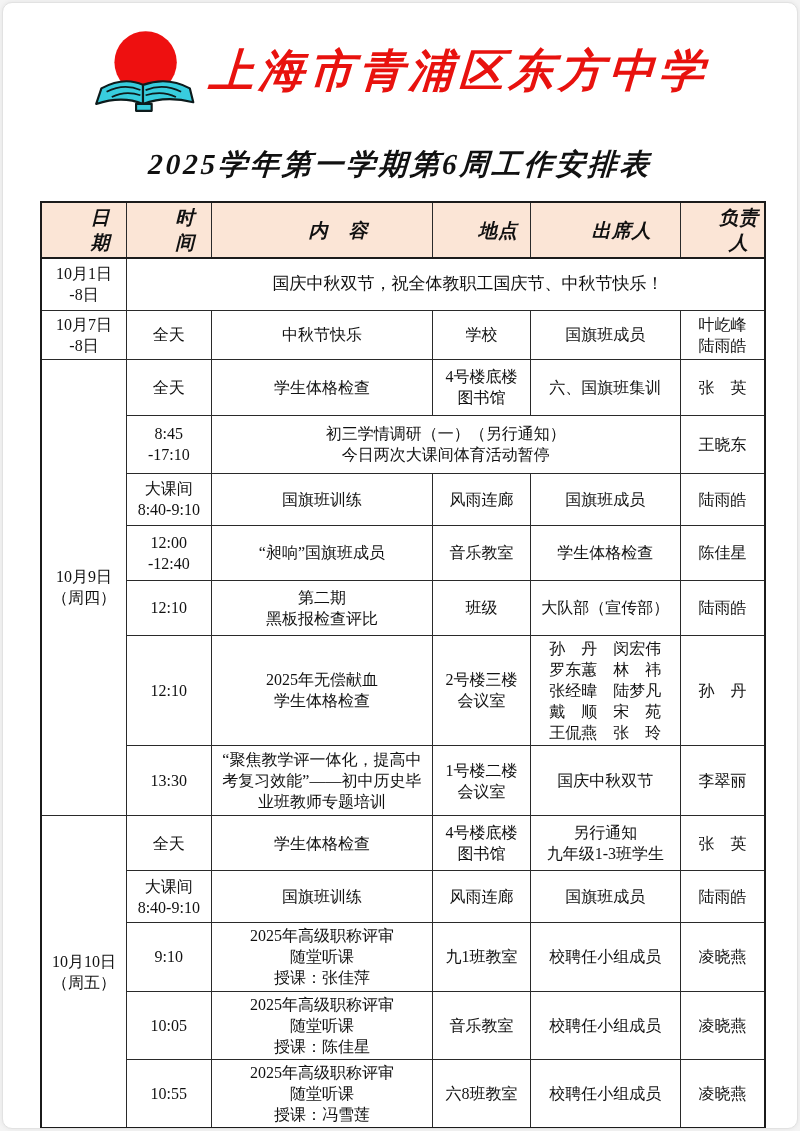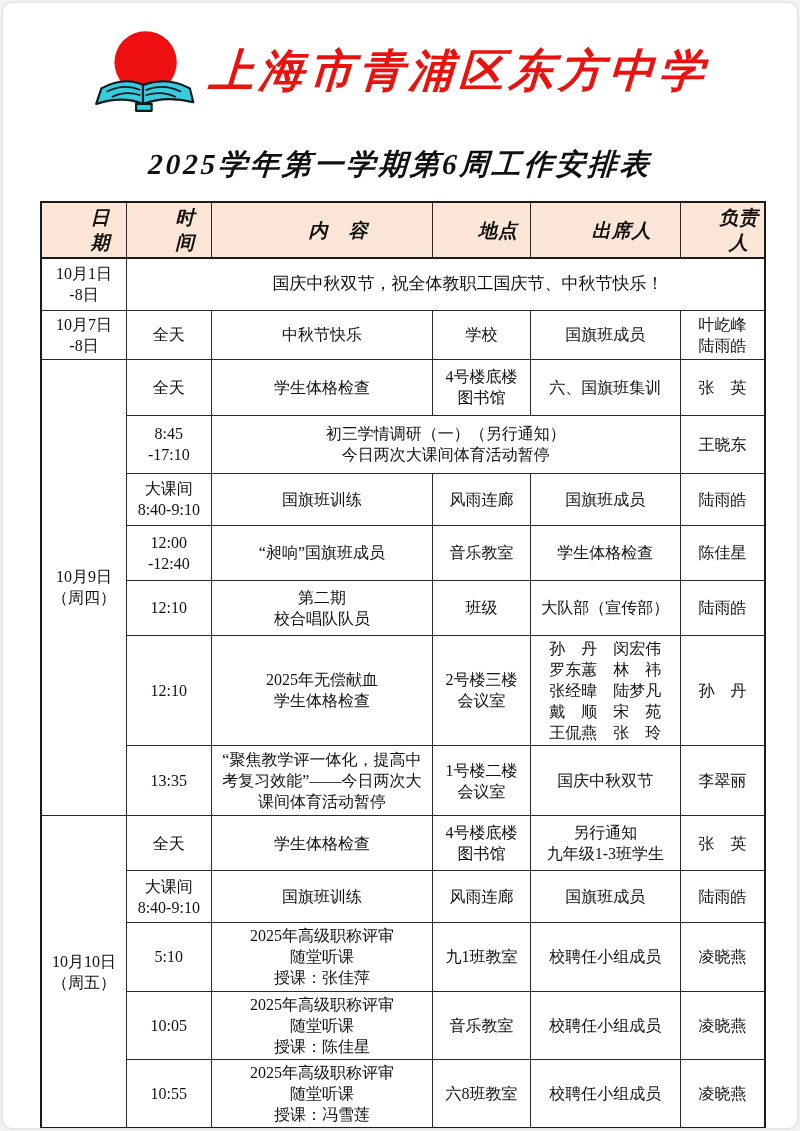--- a/index.html
+++ b/index.html
@@ -172,41 +172,41 @@
           <td class="time-cell">12:00
 -12:40</td>
           <td>“昶响”国旗班成员</td>
           <td>音乐教室</td>
           <td class="attendees-cell">学生体格检查</td>
           <td>陈佳星</td>
         </tr>
         <tr style="height:55px">
           <td class="time-cell">12:10</td>
           <td>第二期
-校合唱队队员</td>
+黑板报检查评比</td>
           <td>班级</td>
           <td class="attendees-cell">大队部（宣传部）</td>
           <td>陆雨皓</td>
         </tr>
         <tr style="height:105px">
           <td class="time-cell">12:10</td>
           <td>2025年无偿献血
 学生体格检查</td>
           <td>2号楼三楼
 会议室</td>
           <td class="attendees-cell">孙　丹　闵宏伟
 罗东蕙　林　祎
 张经暐　陆梦凡
 戴　顺　宋　苑
 王侃燕　张　玲</td>
           <td>孙　丹</td>
         </tr>
         <tr style="height:70px">
-          <td class="time-cell">13:35</td>
-          <td>“聚焦教学评一体化，提高中考复习效能”——今日两次大课间体育活动暂停</td>
+          <td class="time-cell">13:30</td>
+          <td>“聚焦教学评一体化，提高中考复习效能”——初中历史毕业班教师专题培训</td>
           <td>1号楼二楼
 会议室</td>
           <td class="attendees-cell">国庆中秋双节</td>
           <td>李翠丽</td>
         </tr>
 
         <tr style="height:55px">
           <td class="date-cell" rowspan="5">10月10日
 （周五）</td>
           <td class="time-cell">全天</td>
@@ -219,21 +219,21 @@
         </tr>
         <tr style="height:52px">
           <td class="time-cell">大课间
 8:40-9:10</td>
           <td>国旗班训练</td>
           <td>风雨连廊</td>
           <td class="attendees-cell">国旗班成员</td>
           <td>陆雨皓</td>
         </tr>
         <tr style="height:68px">
-          <td class="time-cell">5:10</td>
+          <td class="time-cell">9:10</td>
           <td>2025年高级职称评审
 随堂听课
 授课：张佳萍</td>
           <td>九1班教室</td>
           <td class="attendees-cell">校聘任小组成员</td>
           <td>凌晓燕</td>
         </tr>
         <tr style="height:65px">
           <td class="time-cell">10:05</td>
           <td>2025年高级职称评审

